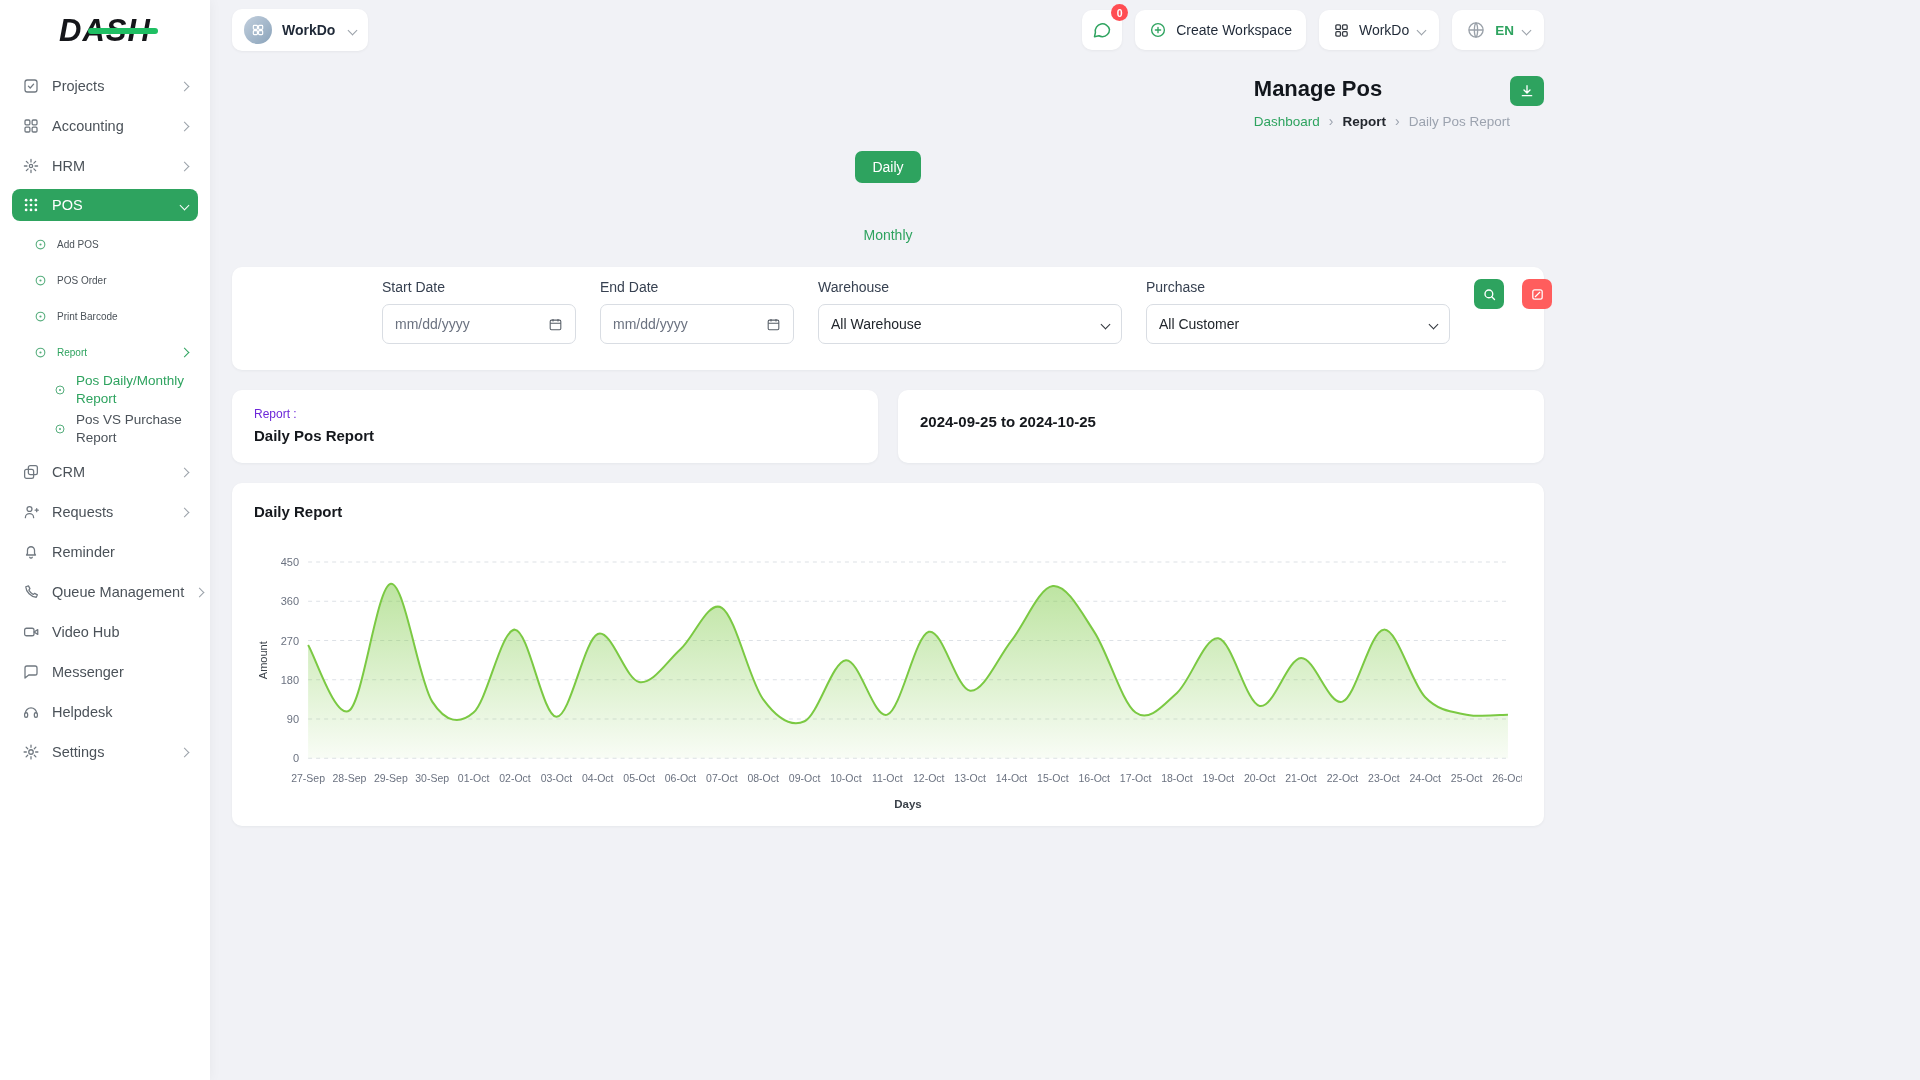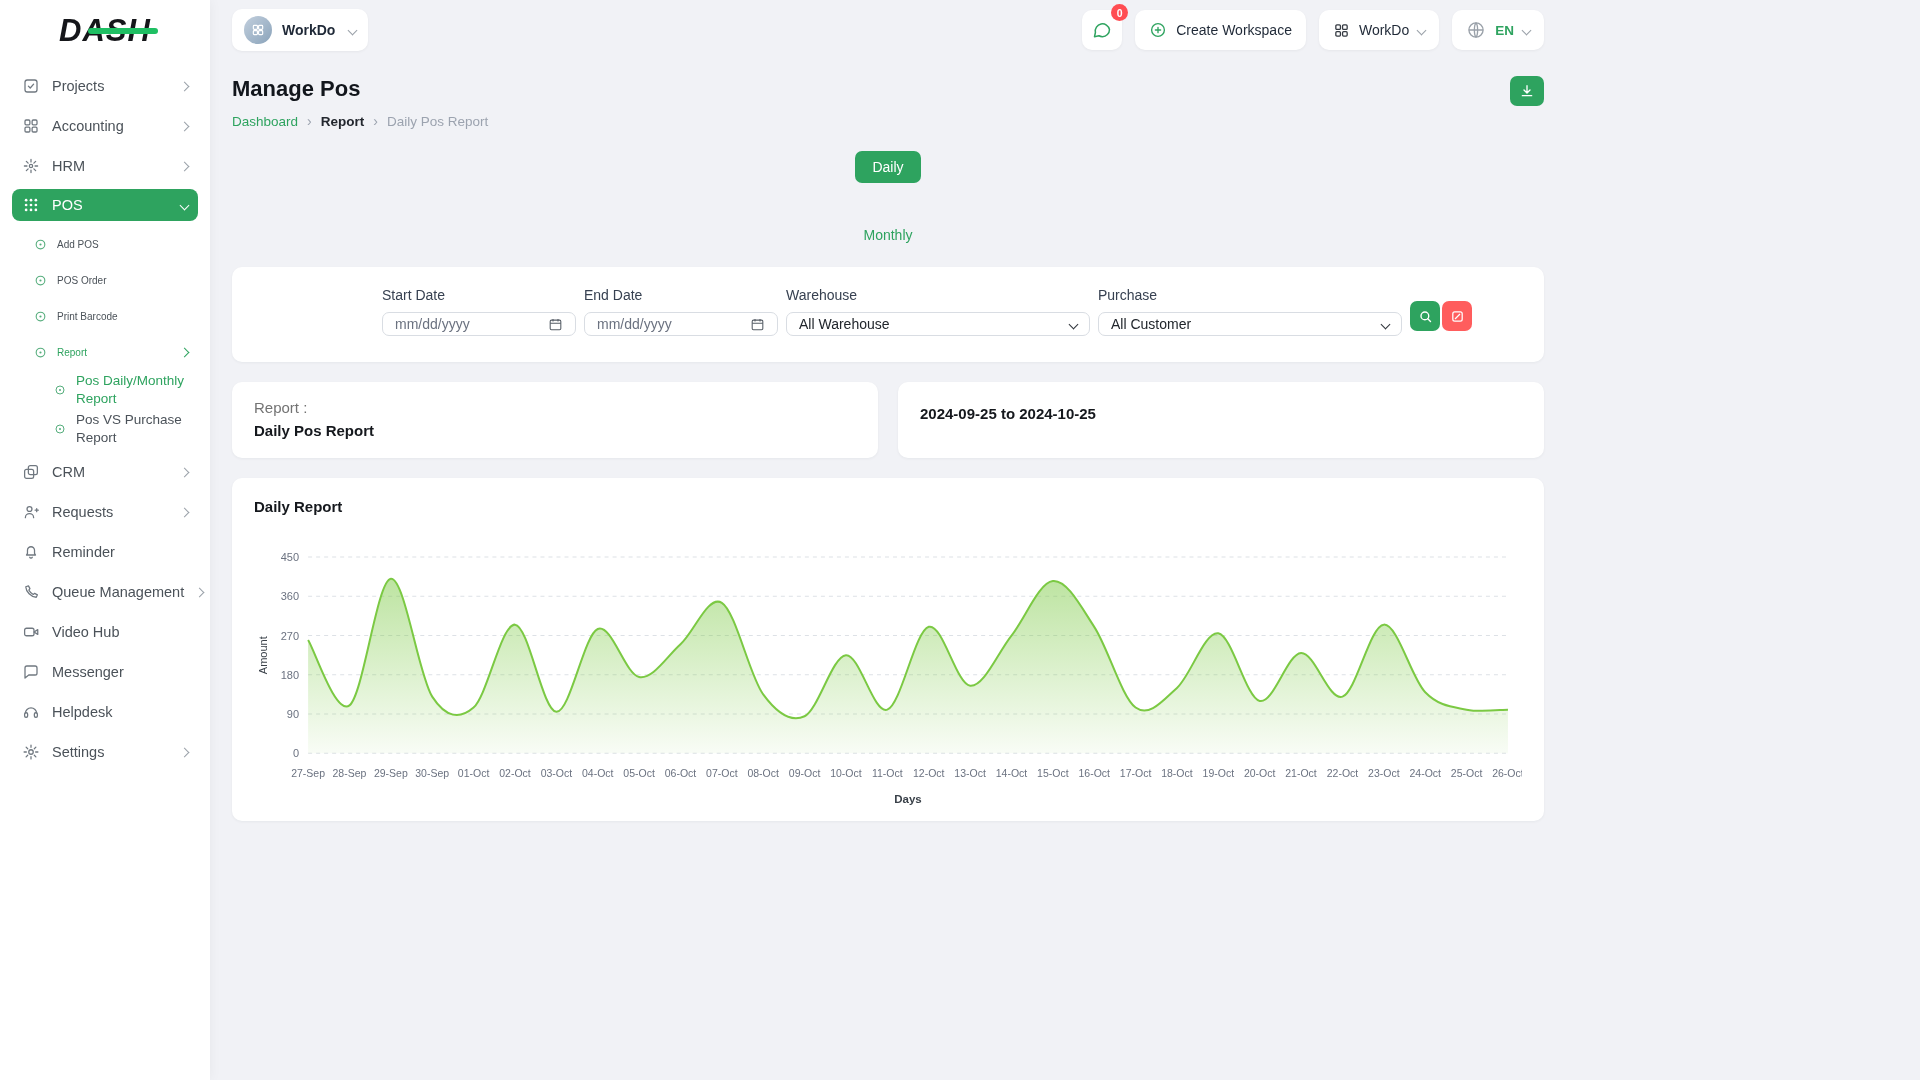--- a/index.html
+++ b/index.html
@@ -57,52 +57,52 @@
               display:flex; align-items:center; justify-content:center; box-shadow:0 1px 3px rgba(0,0,0,.05); cursor:pointer; }
   .badge { position:absolute; top:-6px; right:-6px; min-width:17px; height:17px; border-radius:9px;
            background:#ff4d52; color:#fff; font-size:10.5px; font-weight:bold;
            display:flex; align-items:center; justify-content:center; padding:0 4px; }
   .pill { display:flex; align-items:center; gap:9px; background:#fff; border-radius:10px; height:40px;
           padding:0 14px; font-size:14px; color:#1f2937; box-shadow:0 1px 3px rgba(0,0,0,.05); cursor:pointer; }
   .lang { color:var(--green); font-weight:bold; font-size:13.5px;text-align:right; }
 
   
   .content { padding:6px 22px 0; }
-  .page-head { display:flex; justify-content:space-between; align-items:flex-start; margin-top:10px; }
+  .page-head { display:flex; justify-content:flex-end; align-items:flex-start; margin-top:10px; }
   h1 { margin:0; font-size:22px; color:#12161c; }
   .breadcrumb { display:flex; align-items:center; gap:9px; margin-top:11px; font-size:13.5px; }
   .bc-link { color:var(--green); cursor:pointer; }
   .bc-mid { color:#23272e; font-weight:bold; cursor:pointer; }
   .bc-cur { color:#9ca3af; }
   .bc-sep { color:#9ca3af; font-size:14px; }
   .bc-sep::before { content:"›"; }
   .dl-btn { width:34px; height:30px; border:none; border-radius:7px; background:var(--green);
             display:flex; align-items:center; justify-content:center; cursor:pointer; }
 
   .tabs { display:flex; align-items:center; gap:36px; margin-top:22px;flex-direction:column; }
   .tab { border:none; background:transparent; color:var(--green); font-size:14px; cursor:pointer; padding:8px 2px; font-family:inherit; }
   .tab.active { background:var(--green); color:#fff; border-radius:7px; padding:8px 17px; }
 
   .card { background:var(--card); border-radius:10px; box-shadow:0 1px 3px rgba(25,35,45,.05); }
 
-  .filter-card { margin-top:16px; display:flex; gap:8px; align-items:flex-end; padding:20px 22px 26px 150px; }
+  .filter-card { margin-top:16px; display:flex; gap:24px; padding:12px 22px 26px 150px; }
   .field label { display:block; font-size:14px; color:#374151; margin-bottom:9px; }
-  .input { display:flex; align-items:center; justify-content:space-between; gap:8px; height:24px;
+  .input { display:flex; align-items:center; justify-content:space-between; gap:8px; height:40px;
            border:1px solid var(--border); border-radius:7px; background:#fff; padding:0 12px;
            font-size:14px; color:#6b7280; cursor:pointer; }
   .input.date { width:194px; }
   .input.select { width:304px; color:#21262c; }
   .sq-btn { width:30px; height:30px; border:none; border-radius:7px; display:flex; align-items:center;
             justify-content:center; cursor:pointer; margin-bottom:5px; flex:none; }
   .sq-btn.green { background:var(--green); }
   .sq-btn.red { background:var(--red); margin-left:-6px; }
 
   .summary-row { display:grid; grid-template-columns:1fr 1fr; gap:20px; margin-top:20px; }
   .info { padding:17px 22px 19px; }
-  .info .muted { font-size:15px; color:#737373; }
+  .info .muted { font-size:12px; color:#6d28d9; }
   .info .strong { font-size:15px; font-weight:bold; color:#15181d; margin-top:6px; }
 
   .chart-card { margin-top:20px; padding:20px 22px 8px; }
   .chart-title { margin:0; font-size:15px; font-weight:bold; color:#15181d; }
   #chart { margin-top:26px; }
 </style>
 </head>
 <body>
 
 <aside class="sidebar">

